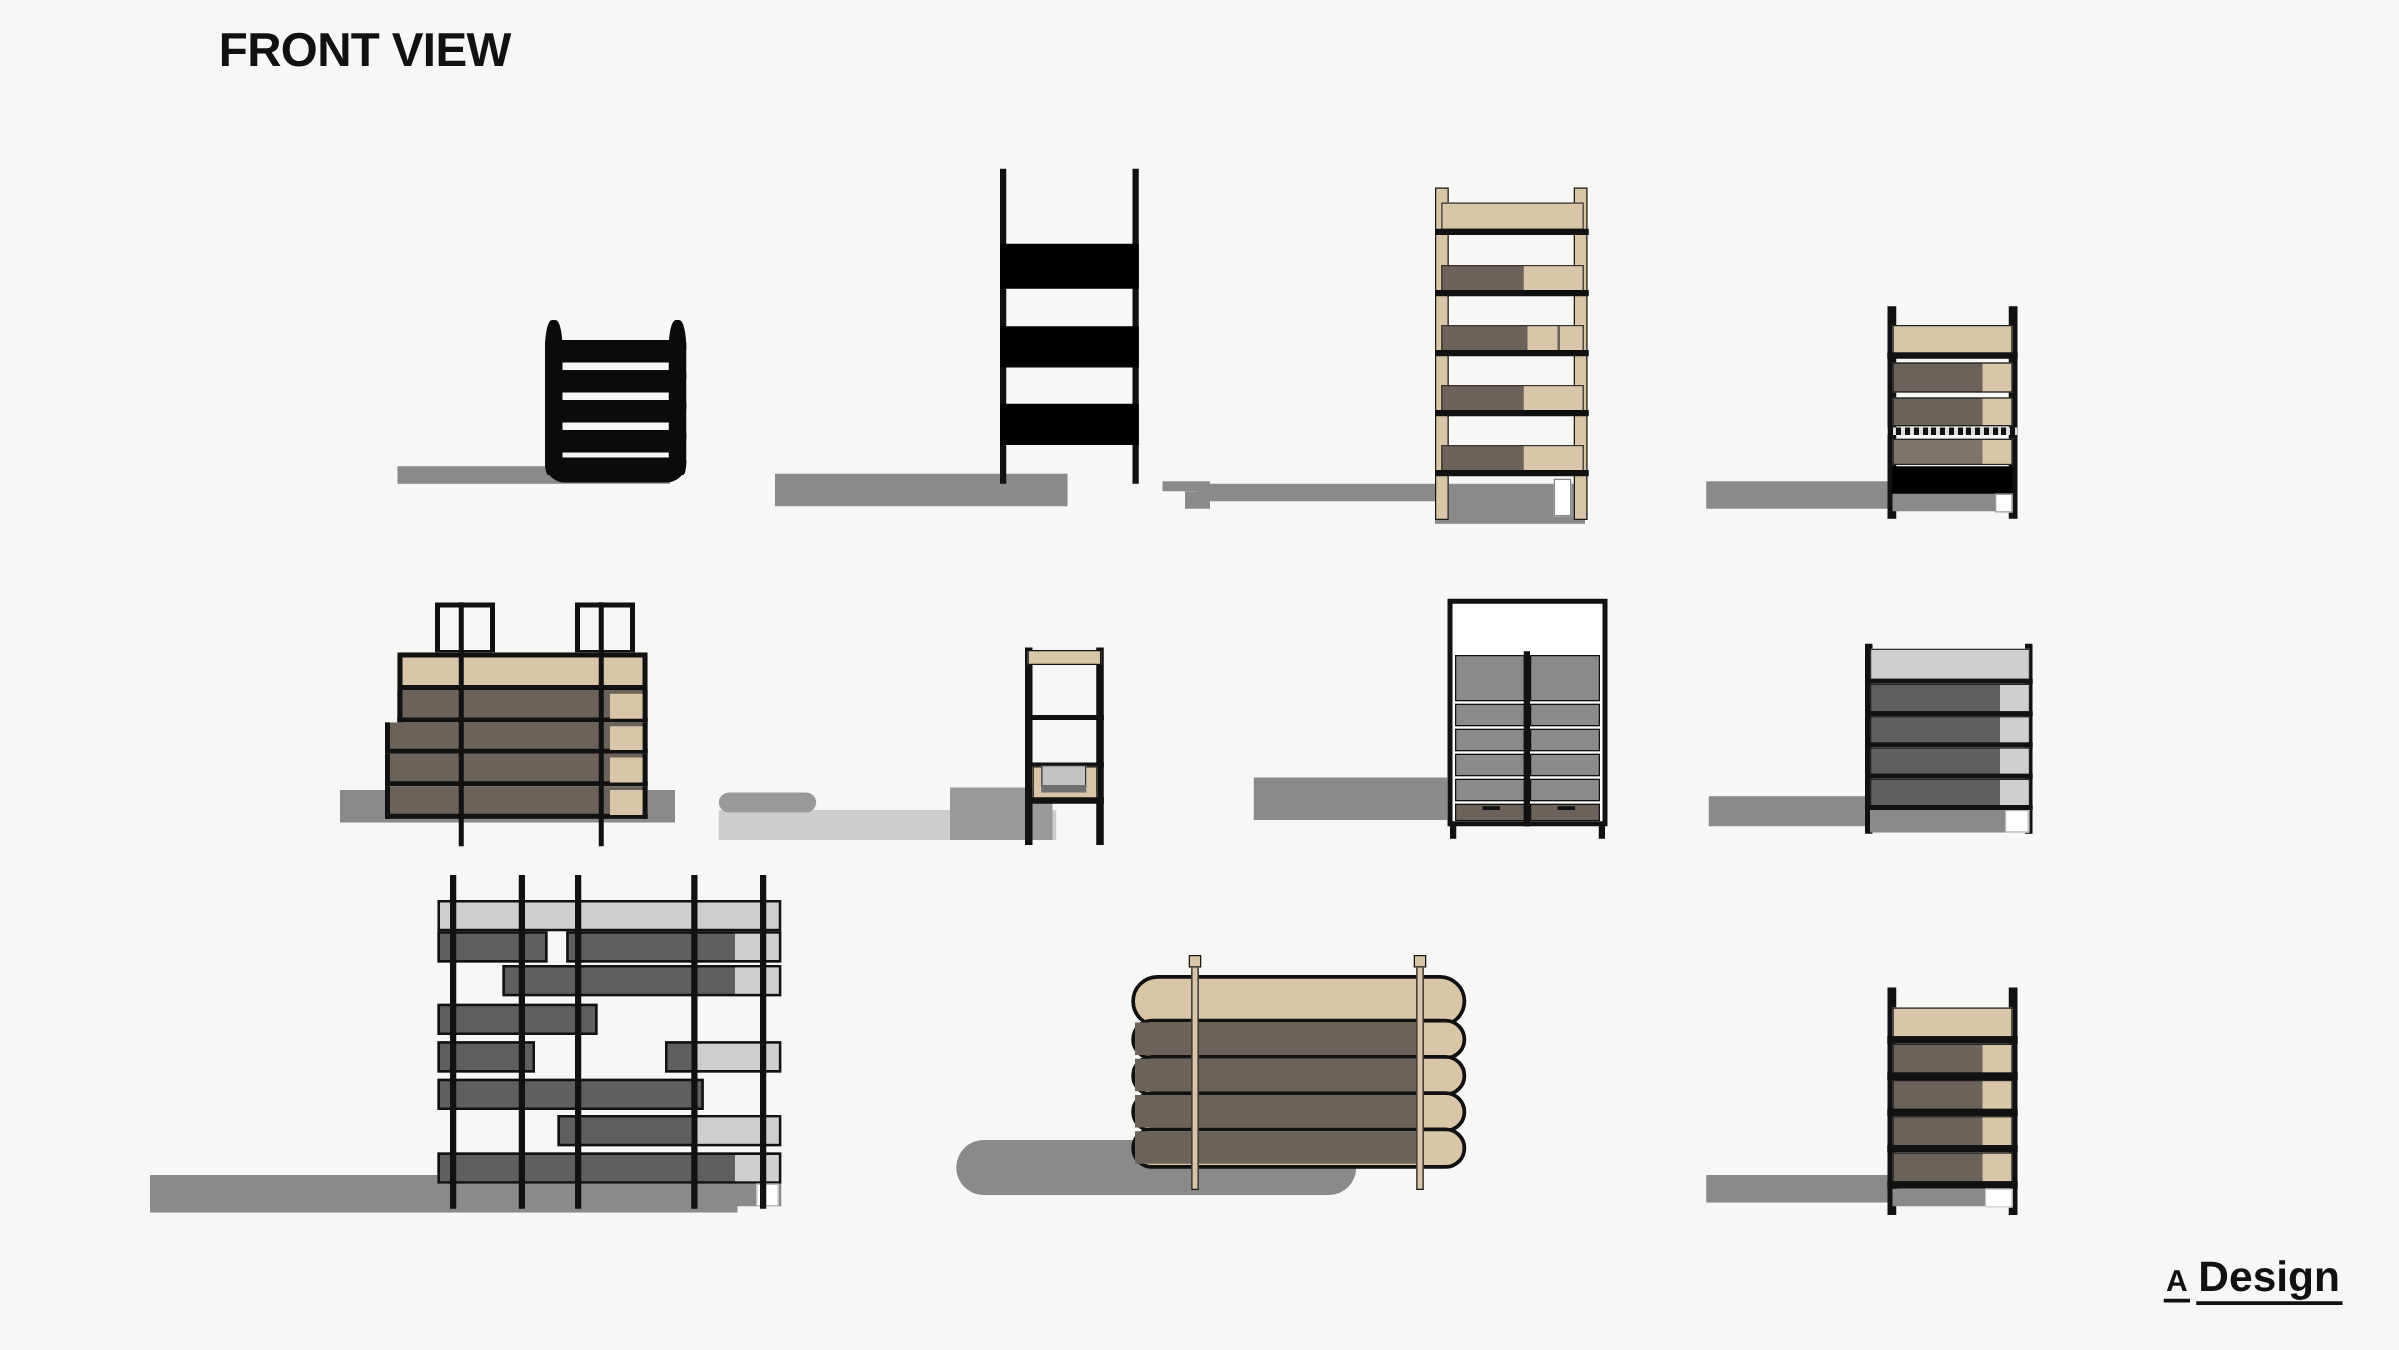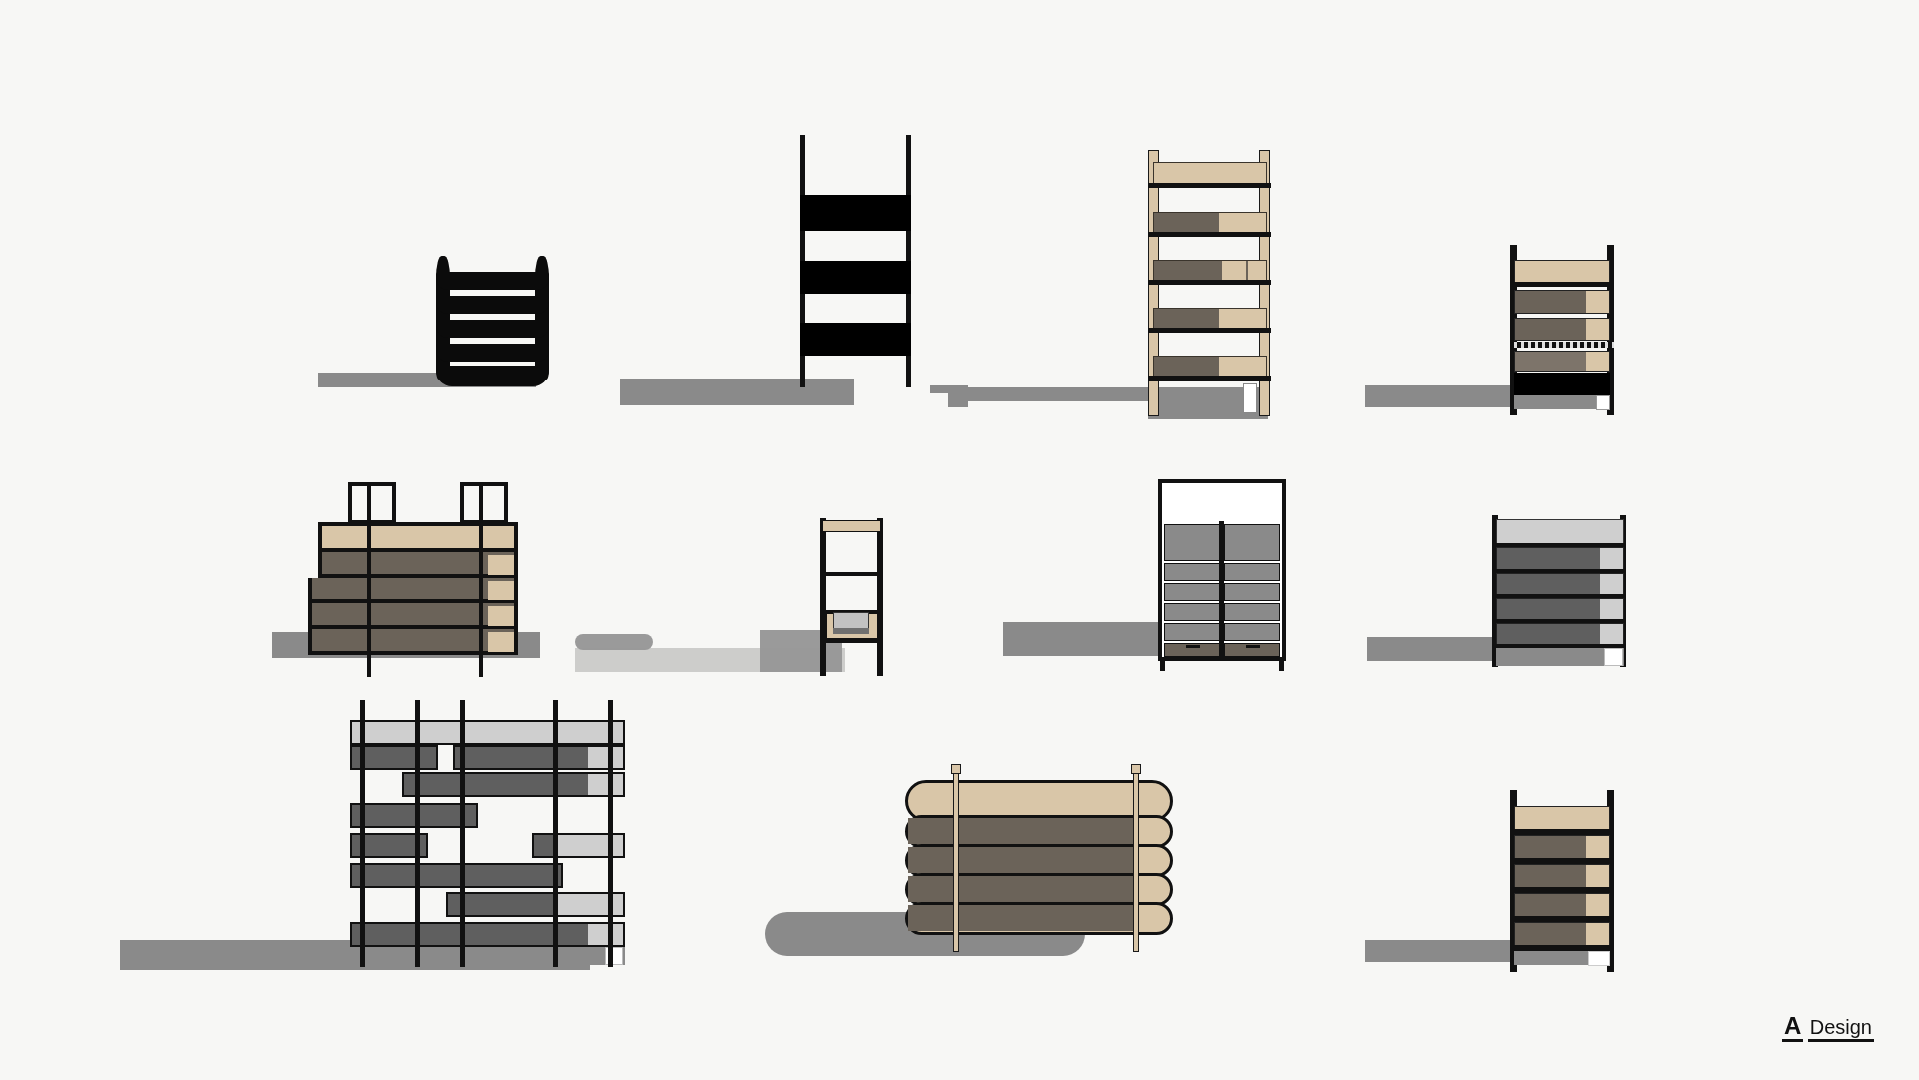--- a/index.html
+++ b/index.html
@@ -23,21 +23,21 @@
   #logo{
     position:absolute;right:45px;bottom:32px;
     text-align:left;color:#111;line-height:1.0;
   }
   #logo .lg-a{
     font-size:24px;font-weight:bold;
     border-bottom:3px solid #111;
     display:inline-block;padding:0 2px 1px 2px;margin-bottom:6px;
   }
   #logo .lg-d{
-    font-size:20px;font-weight:normal;
+    font-size:34px;font-weight:bold;
     border-bottom:3px solid #111;
     display:inline-block;padding:0 2px 2px 2px;margin-top:12px;
   }
 
   
   .unit{position:absolute;}
   .shadow{position:absolute;background:#8a8a8a;}
   .shadow.soft{background:#9a9a9a;}
   .post{position:absolute;background:#111;}
   .post-tan{position:absolute;background:#d9c6a8;border:1px solid #1a1a1a;box-sizing:border-box;}
@@ -52,20 +52,21 @@
   .u1-shelf{position:absolute;background:#0b0b0b;border-radius:3px 3px 12px 12px;}
 
   
   .pill{position:absolute;border:3px solid #111;border-radius:999px;box-sizing:border-box;}
 </style>
 </head>
 <body style="background: rgb(247, 247, 245);">
 
 <div id="sheet">
 
+  <div id="page-title">FRONT VIEW</div>
 
   <div class="unit" style="left:310px;top:250px;width:200px;height:150px;">
     <div class="shadow" style="left:8px;top:123px;width:218px;height:14px;"></div>
     <div class="u1-side" style="left:126px;top:6px;width:14px;height:124px;"></div>
     <div class="u1-side" style="left:225px;top:6px;width:14px;height:124px;"></div>
     <div class="u1-shelf" style="left:126px;top:22px;width:113px;height:18px;"></div>
     <div class="u1-shelf" style="left:126px;top:46px;width:113px;height:18px;"></div>
     <div class="u1-shelf" style="left:126px;top:70px;width:113px;height:18px;"></div>
     <div class="u1-shelf" style="left:126px;top:94px;width:113px;height:18px;"></div>
     <div class="u1-shelf" style="left:126px;top:116px;width:113px;height:20px;border-radius:3px 3px 16px 16px;"></div>

